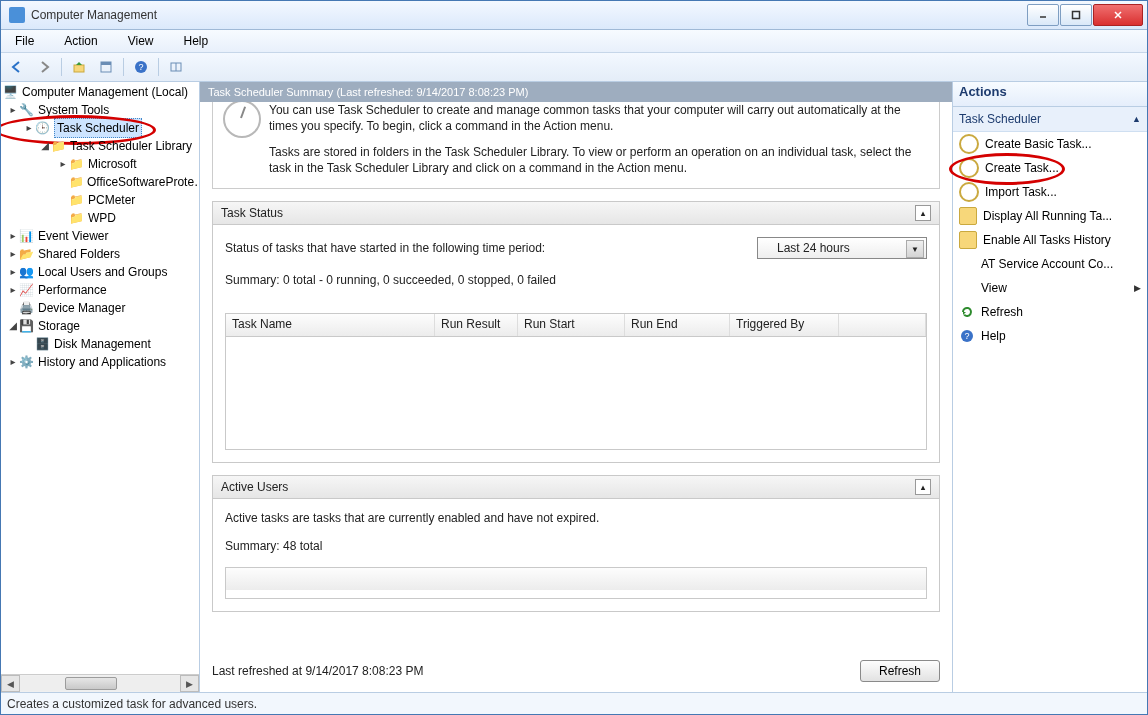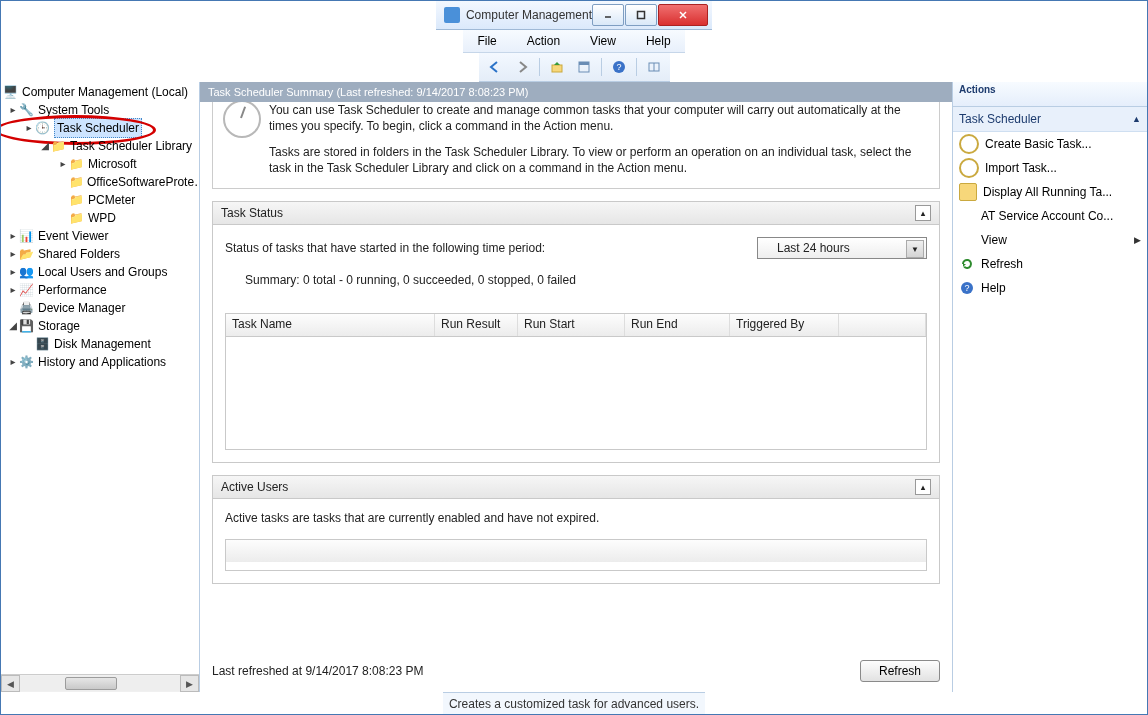--- a/index.html
+++ b/index.html
@@ -1,16 +1,16 @@
 <!DOCTYPE html>
 <html><head>
 <meta charset="utf-8">
 <style>
 html,body{margin:0;padding:0;font-family:"Segoe UI",Tahoma,sans-serif;font-size:12px;color:#000;background:#dde7f3;}
-.window{position:relative;width:1148px;height:715px;background:#fff;border:1px solid #4578b3;box-sizing:border-box;display:flex;flex-direction:column;align-items:center;}
+.window{position:relative;width:1148px;height:715px;background:#fff;border:1px solid #4578b3;box-sizing:border-box;display:flex;flex-direction:column;}
 .titlebar{height:28px;background:linear-gradient(#f3f8ff,#dbe9fb);display:flex;align-items:center;padding:0 2px;border-bottom:1px solid #9fb9d6;}
 .titlebar .app-icon{width:16px;height:16px;margin:0 6px;background:#4a90d9;border-radius:2px;display:inline-block;}
 .titlebar .title{flex:1;color:#333;font-size:12px;}
 .winbtns{display:flex;gap:1px;margin-right:2px;}
 .winbtn{width:30px;height:20px;border:1px solid #7e9ec2;background:linear-gradient(#fff,#d9e8f8);border-radius:2px;display:flex;align-items:center;justify-content:center;}
 .winbtn.close{width:48px;background:linear-gradient(#f07070,#d93030);border-color:#a22;color:#fff;}
 .winbtn svg{width:10px;height:10px;}
 .menubar{height:22px;background:linear-gradient(#f7fbff,#e8f0fb);display:flex;align-items:center;padding:0 6px;border-bottom:1px solid #c6d6e9;gap:14px;}
 .menuitem{padding:2px 8px;border-radius:2px;}
 .toolbar{height:28px;background:linear-gradient(#f3f8ff,#e4edf8);display:flex;align-items:center;padding:0 4px;gap:3px;border-bottom:1px solid #b9cde3;}
@@ -44,21 +44,21 @@
 .statusrow .txt{flex:1;}
 .combo{border:1px solid #888;background:linear-gradient(#fff,#eee);height:20px;display:flex;align-items:center;padding:0 19px;width:130px;position:relative;}
 .combo .dd{position:absolute;right:2px;top:2px;width:16px;height:16px;background:linear-gradient(#f0f0f0,#d4d4d4);border:1px solid #aaa;display:flex;align-items:center;justify-content:center;font-size:8px;}
 .tablehdr{display:flex;border:1px solid #c9c9c9;background:linear-gradient(#fdfdfd,#ececec);height:22px;margin-top:26px;}
 .tablehdr div{border-right:1px solid #ddd;padding:3px 6px;font-size:12px;}
 .tablebody{border:1px solid #c9c9c9;border-top:none;height:112px;background:#fff;}
 .bottombar{display:flex;align-items:center;padding:10px 12px;}
 .bottombar .txt{flex:1;color:#222;}
 .btn{border:1px solid #8a8a8a;background:linear-gradient(#fdfdfd,#e2e2e2);padding:3px 18px;border-radius:3px;}
 .rightpane{width:194px;display:flex;flex-direction:column;background:#fff;}
-.actionshdr{height:20px;background:linear-gradient(#f7fbff,#e5eefb);border-bottom:1px solid #b9cde3;padding:2px 6px;font-weight:bold;color:#1d3b6e;font-size:10px;}
+.actionshdr{height:20px;background:linear-gradient(#f7fbff,#e5eefb);border-bottom:1px solid #b9cde3;padding:2px 6px;font-weight:bold;color:#1d3b6e;font-size:13px;}
 .actionsgrp{height:20px;background:#e8f0fb;border-bottom:1px solid #cfdff1;padding:2px 6px;color:#1d3b6e;display:flex;align-items:center;}
 .actionsgrp .spacer{flex:1;}
 .actionsgrp .tri{font-size:9px;}
 .actionitem{display:flex;align-items:center;height:24px;padding:0 6px;gap:6px;position:relative;}
 .aicon{width:16px;height:16px;display:inline-flex;align-items:center;justify-content:center;}
 .aicon.folder{background:#f7d77a;border:1px solid #caa93f;border-radius:2px;}
 .aicon.clk{border:2px solid #caa93f;border-radius:50%;background:#fff;}
 .aicon.ref svg,.aicon.help svg{width:14px;height:14px;}
 .statusbar{height:21px;border-top:1px solid #b9cde3;background:#f2f7fd;display:flex;align-items:center;padding:0 6px;color:#333;font-size:12px;}
 .rarrow{font-size:9px;color:#333;}
@@ -244,41 +244,42 @@
             <span class="collapse">▴</span>
           </div>
           <div class="panelbody">
             <div class="statusrow">
               <span class="txt">Status of tasks that have started in the following time period:</span>
               <div class="combo">
                 <span>Last 24 hours</span>
                 <span class="dd">▼</span>
               </div>
             </div>
-            <div style="margin-top:14px;margin-left:20px;">Summary: 0 total - 0 running, 0 succeeded, 0 stopped, 0 failed</div>
+            <div style="margin-top:14px;">Summary: 0 total - 0 running, 0 succeeded, 0 stopped, 0 failed</div>
             <div class="tablehdr">
               <div style="width:196px">Task Name</div>
               <div style="width:70px">Run Result</div>
               <div style="width:94px">Run Start</div>
               <div style="width:92px">Run End</div>
               <div style="width:96px">Triggered By</div>
               <div style="flex:1"></div>
             </div>
             <div class="tablebody"></div>
           </div>
         </div>
 
         <div class="panel">
           <div class="panelhdr">
             <span>Active Users</span>
               <span class="spacer"></span>
             <span class="collapse">▴</span>
           </div>
           <div class="panelbody">
             <div>Active tasks are tasks that are currently enabled and have not expired.</div>
+            <div style="margin-top:14px;">Summary: 48 total</div>
             <div style="height:30px;border:1px solid #c9c9c9;margin-top:14px;background:linear-gradient(#fdfdfd,#ececec 22px,#fff 22px);"></div>
           </div>
         </div>
       </div>
       <div class="bottombar">
         <span class="txt">Last refreshed at 9/14/2017 8:08:23 PM</span>
         <div class="btn">Refresh</div>
       </div>
     </div>
 
@@ -287,26 +288,35 @@
       <div class="actionsgrp">
         <span>Task Scheduler</span>
           <span class="spacer"></span>
           <span class="tri">▲</span>
       </div>
       <div class="actionitem">
           <span class="aicon clk"></span>
           <span>Create Basic Task...</span>
         </div>
       <div class="actionitem">
+        <span class="aicon clk"></span>
+          <span>Create Task...</span>
+        <span class="circle1" style="left:-4px;top:-3px;width:110px;height:26px;"></span>
+      </div>
+      <div class="actionitem">
           <span class="aicon clk"></span>
           <span>Import Task...</span>
         </div>
       <div class="actionitem">
           <span class="aicon folder"></span>
           <span>Display All Running Ta...</span>
+        </div>
+      <div class="actionitem">
+          <span class="aicon folder"></span>
+          <span>Enable All Tasks History</span>
         </div>
       <div class="actionitem">
           <span class="aicon"></span>
           <span>AT Service Account Co...</span>
         </div>
       <div class="actionitem">
           <span class="aicon"></span>
           <span style="flex:1">View</span>
           <span class="rarrow">▶</span>
         </div>

